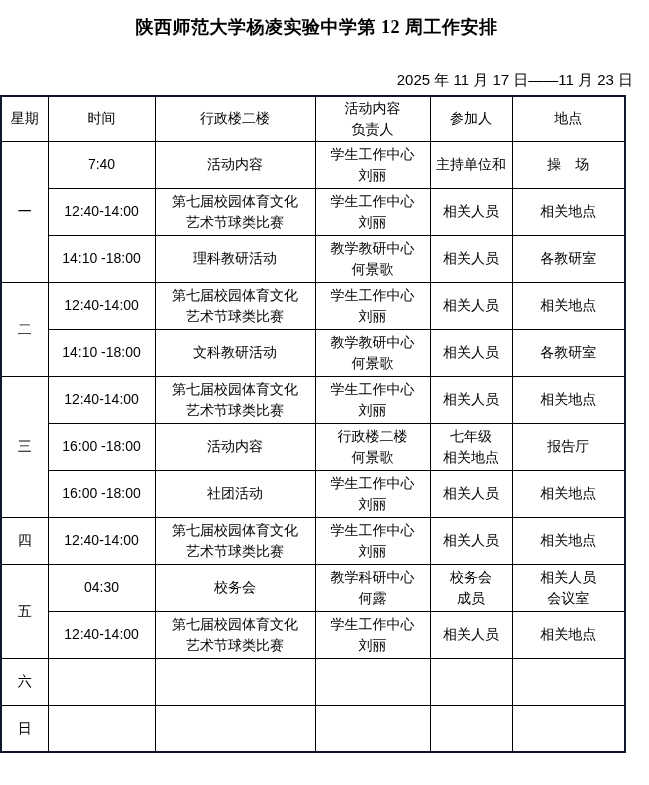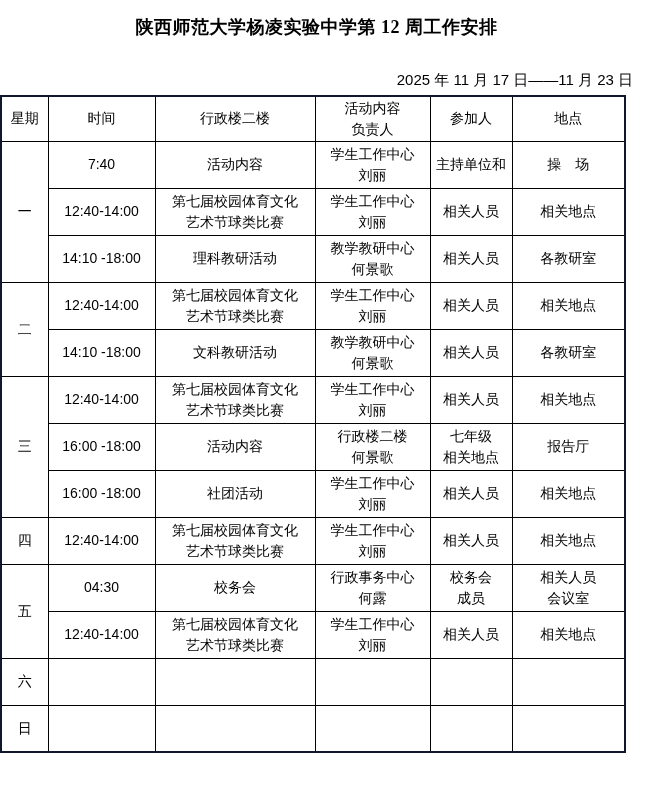--- a/index.html
+++ b/index.html
@@ -167,21 +167,21 @@
 艺术节球类比赛</td>
         <td>学生工作中心
 刘丽</td>
         <td>相关人员</td>
         <td>相关地点</td>
       </tr>
       <tr>
         <td rowspan="2">五</td>
         <td>04:30</td>
         <td>校务会</td>
-        <td>行政事务中心
+        <td>教学科研中心
 何露</td>
         <td>校务会
 成员</td>
         <td>相关人员
 会议室</td>
       </tr>
       <tr>
         <td>12:40-14:00</td>
         <td>第七届校园体育文化
 艺术节球类比赛</td>

